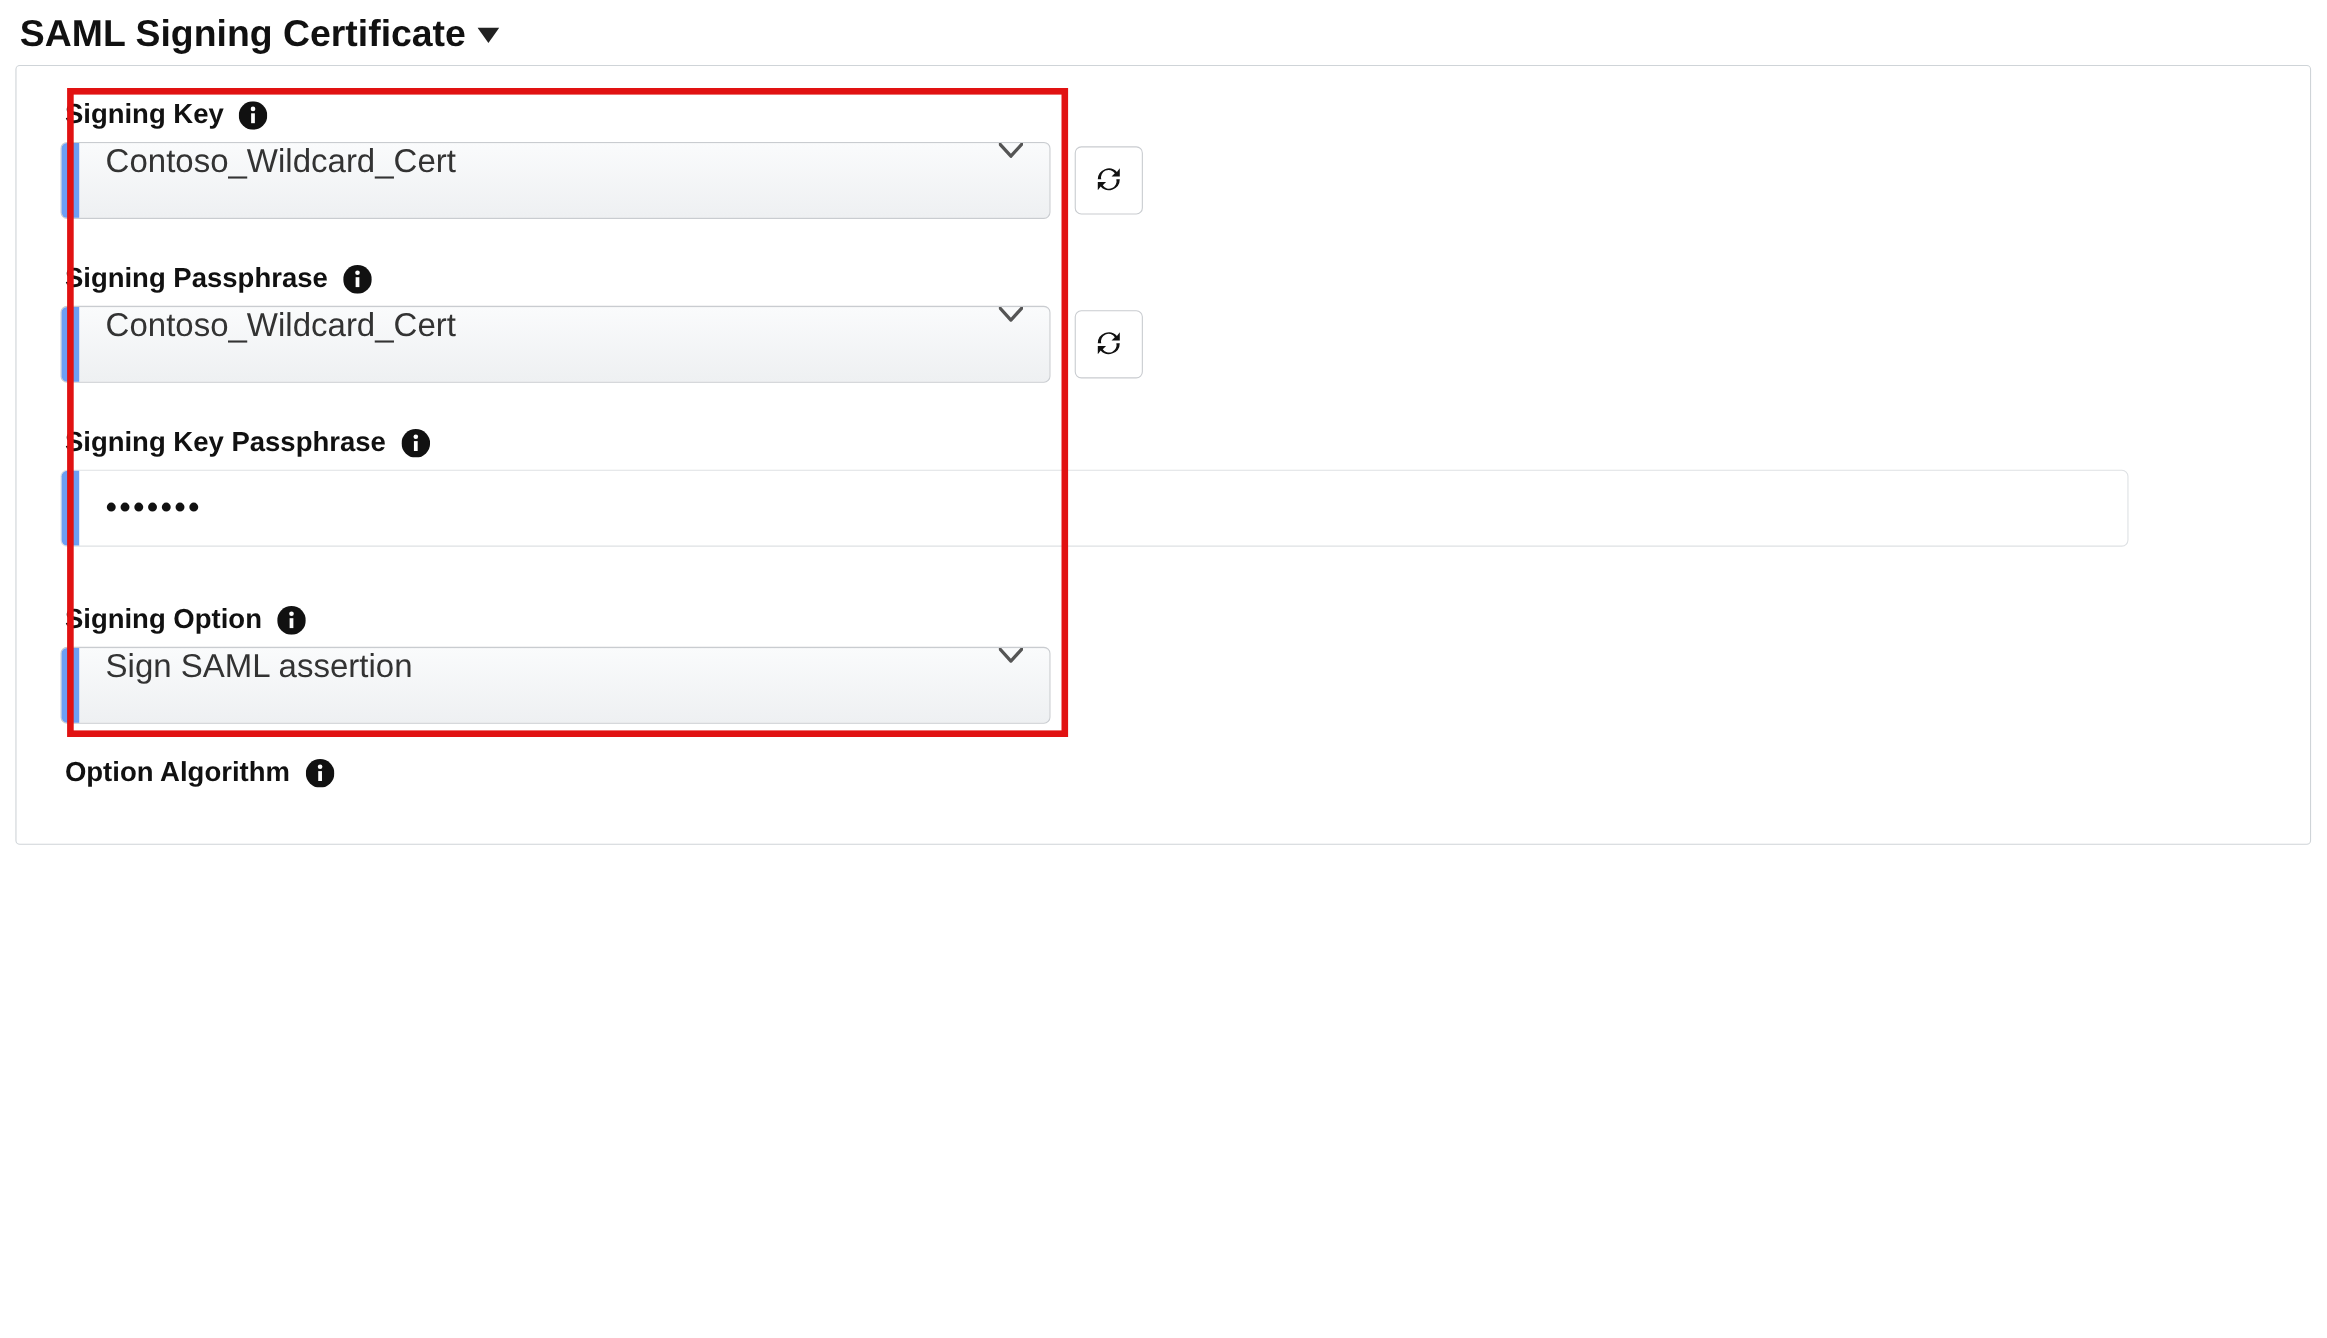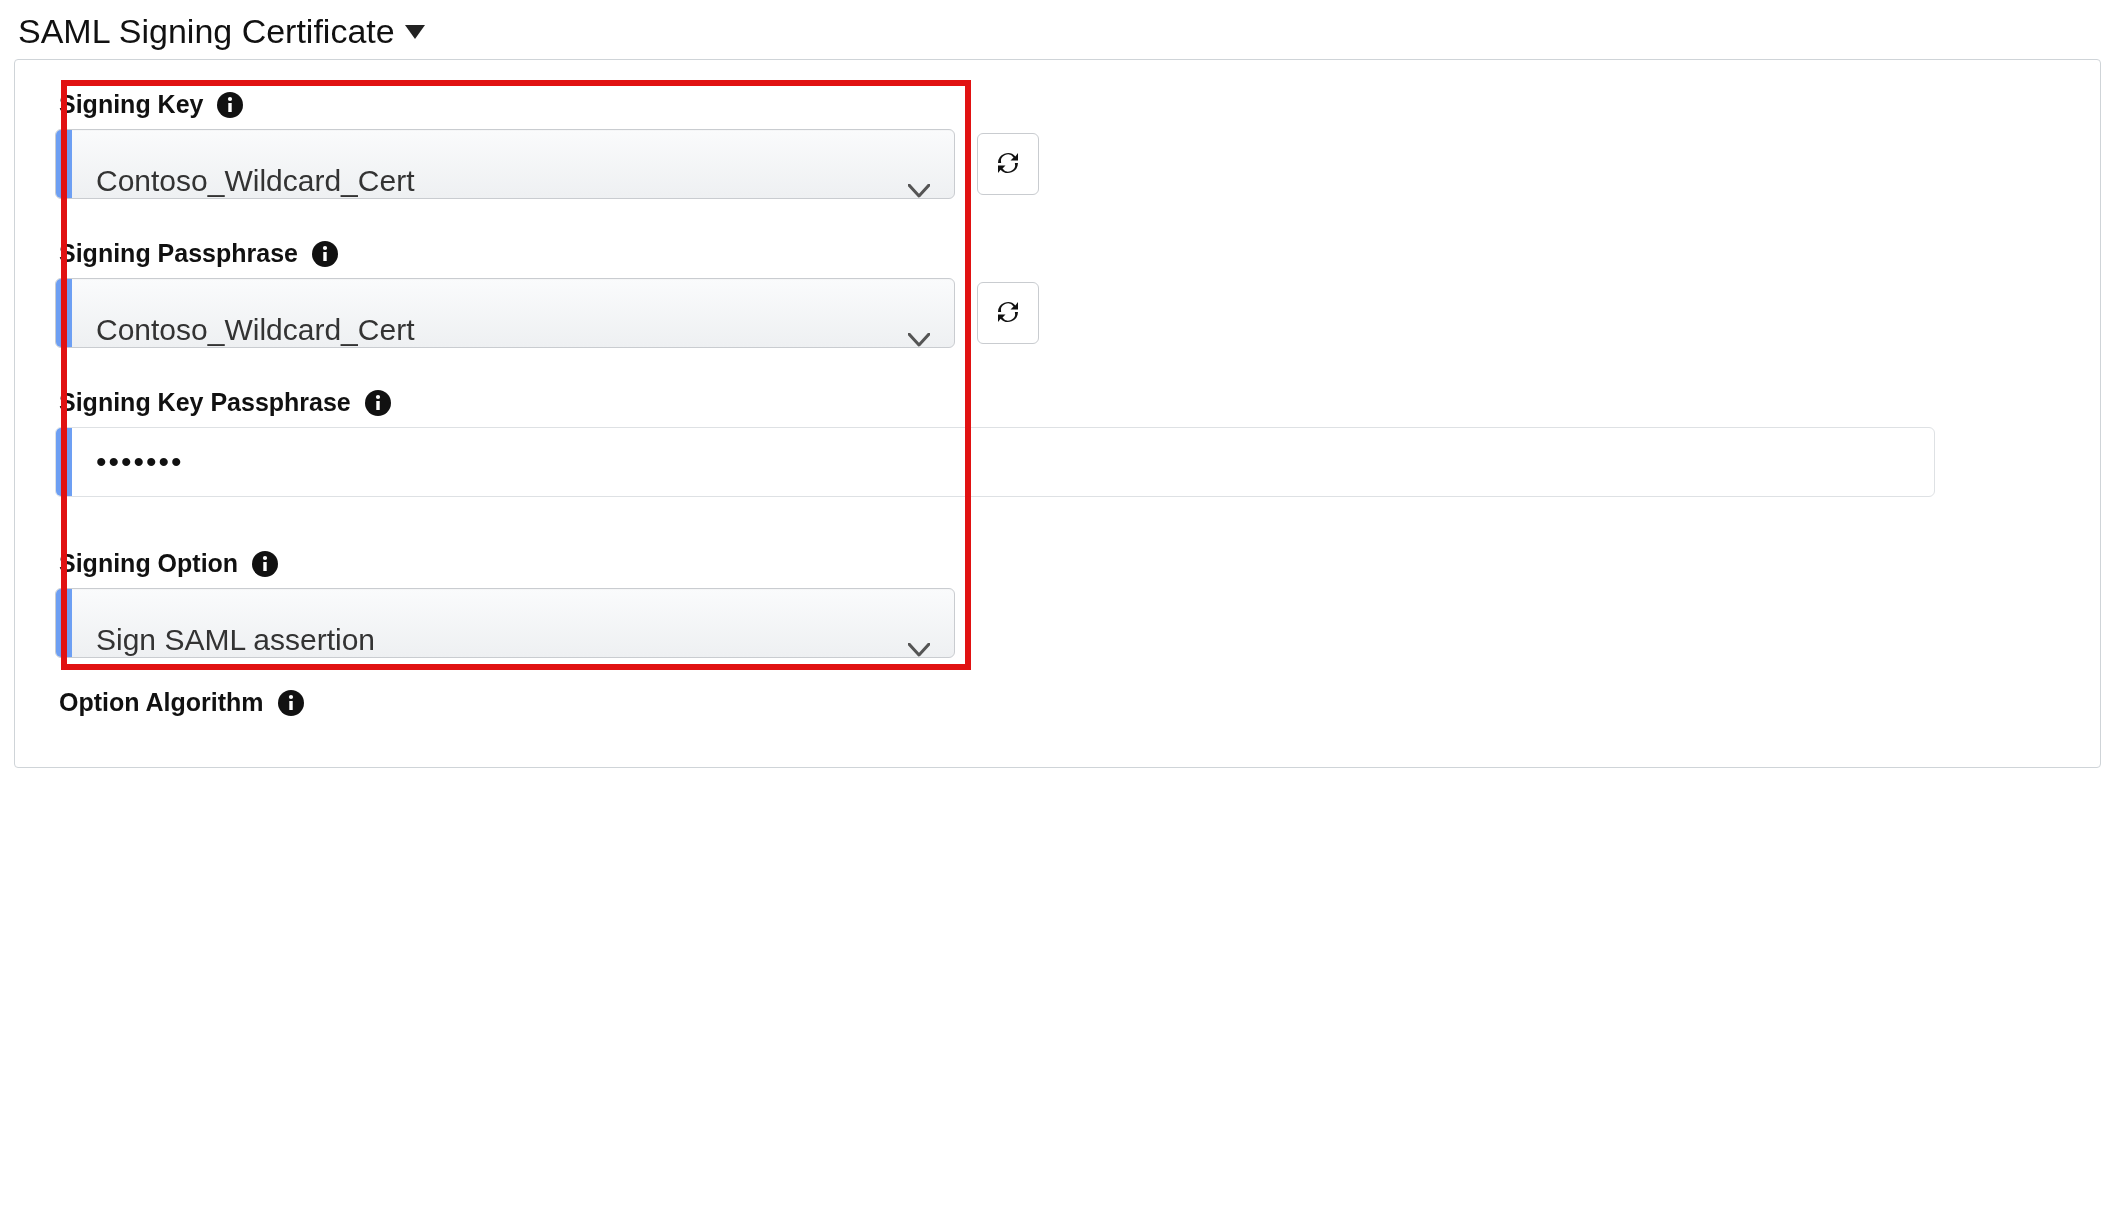--- a/index.html
+++ b/index.html
@@ -15,21 +15,21 @@
     }
     .section-header {
       display: flex;
       align-items: center;
       gap: 10px;
       margin-bottom: 8px;
       padding-left: 4px;
     }
     .section-title {
       font-size: 34px;
-      font-weight: 400;
+      font-weight: 700;
       color: #111;
     }
     .caret-down-icon svg { display:block; }
     .panel {
       border: 1px solid #cfd4d8;
       border-radius: 4px;
       width: 100%;
       padding: 30px 40px 40px 40px;
       position: relative;
     }
@@ -59,21 +59,21 @@
     .info-icon { display:inline-flex; align-items:center; }
     .info-icon svg { display:block; }
     .field-row {
       display: flex;
       align-items: center;
       gap: 22px;
     }
     .dropdown {
       position: relative;
       display: flex;
-      align-items: flex-end;
+      align-items: flex-start;
       height: 70px;
       width: 900px;
       border: 1px solid #c9ccd0;
       border-radius: 6px;
       background: linear-gradient(#fafbfc, #eef0f2);
       box-shadow: 0 1px 0 rgba(0,0,0,0.02) inset;
     }
     .dropdown .blue-bar {
       width: 16px;
       height: 100%;

